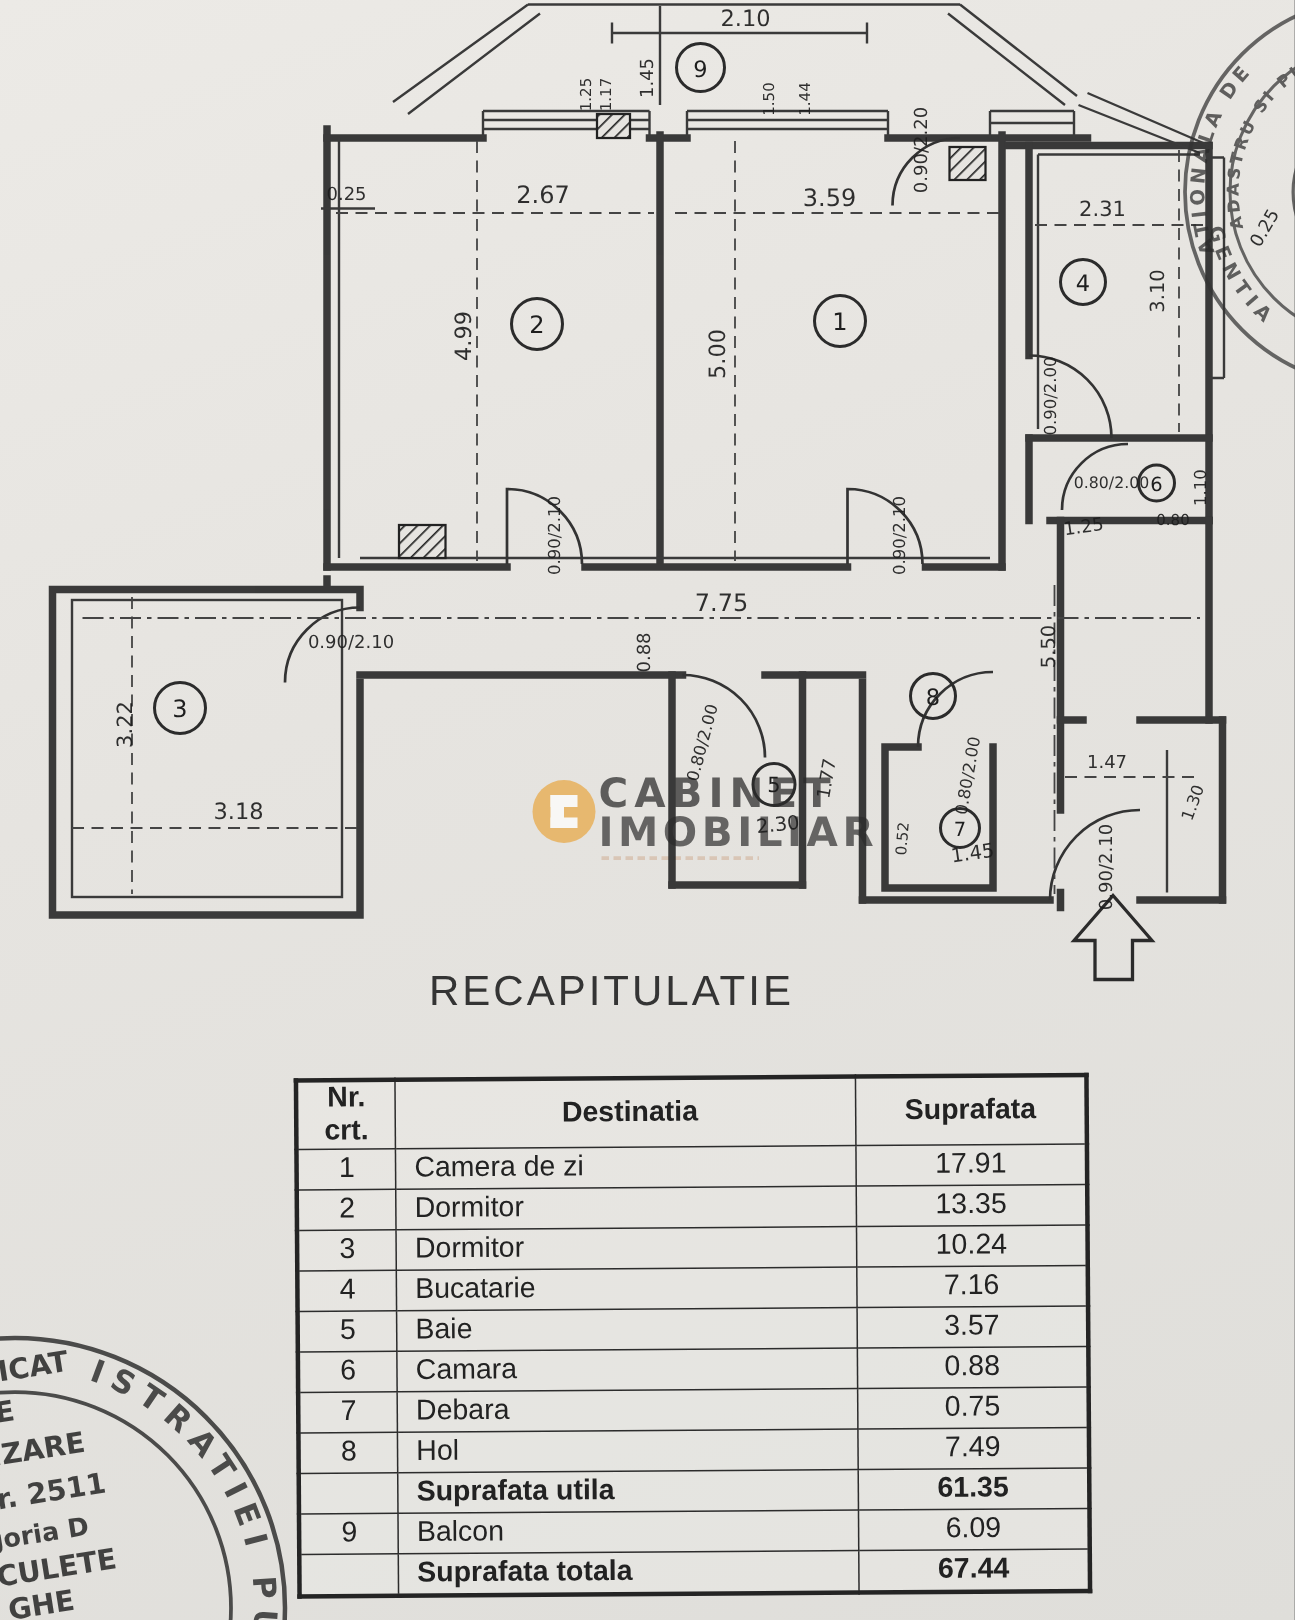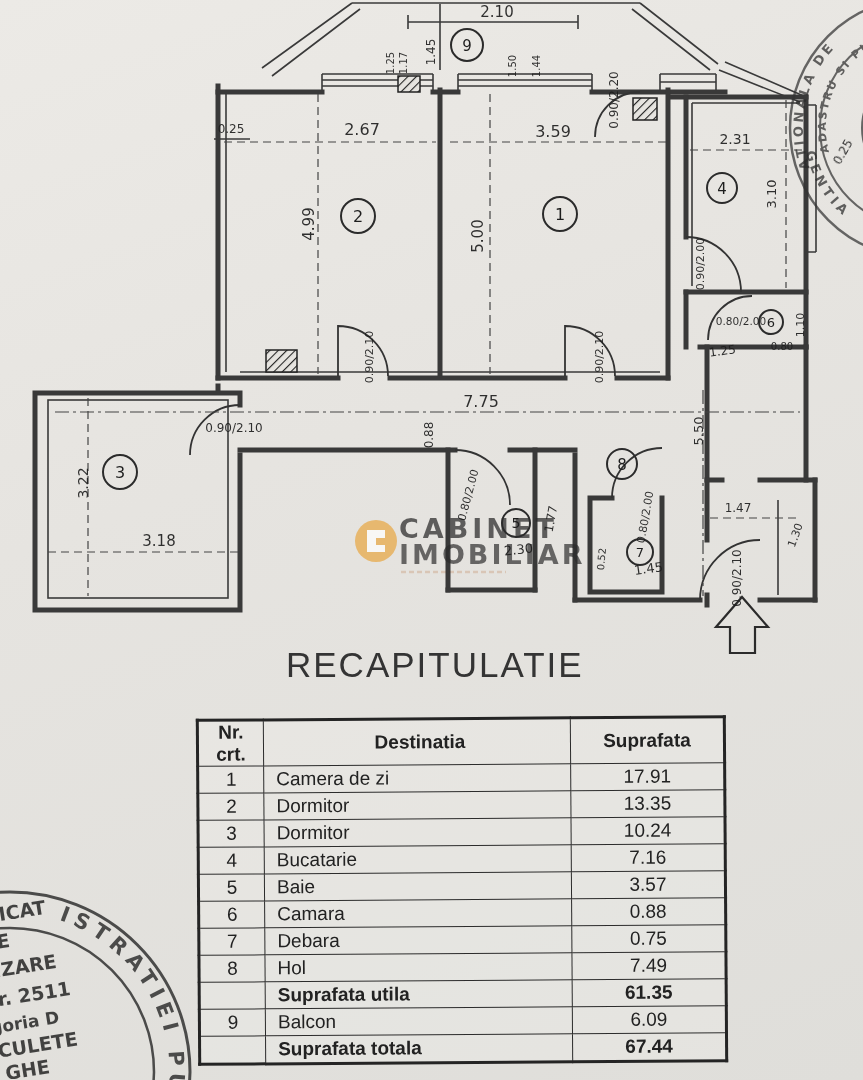--- a/index.html
+++ b/index.html
@@ -1,20 +1,20 @@
 <!DOCTYPE html>
 <html><head>
 <meta charset="utf-8">
 <style>
   html,body{margin:0;padding:0;background:#9a9a98;}
   #page{position:relative;width:863px;height:1080px;overflow:hidden;
         background:linear-gradient(160deg,#eceae6 0%,#e6e4e0 40%,#dfdeda 100%);
         font-family:"Liberation Sans",sans-serif;}
   #plan-svg{position:absolute;left:0;top:0;}
-  #recap-title{position:absolute;left:286px;top:645px;font-size:35px;letter-spacing:2px;
+  #recap-title{position:absolute;left:286px;top:645px;font-size:28px;letter-spacing:2px;
         color:#343434;font-family:"Liberation Sans",sans-serif;}
   #recap-table{position:absolute;left:197px;top:717px;border-collapse:collapse;
         transform:rotate(-0.4deg);color:#222;font-size:19px;}
   #recap-table th,#recap-table td{border:1.7px solid #2c2c2c;height:26px;padding:0 6px;
         background:rgba(245,244,240,0.25);}
   #recap-table{border:3px solid #242424;}
   #recap-table th{font-weight:bold;}
   .col-nr{width:52px;text-align:center;margin-left:12px;}
   .col-dest{width:288px;text-align:left;padding-left:12px !important;}
   .col-sup{width:140px;text-align:center;}

